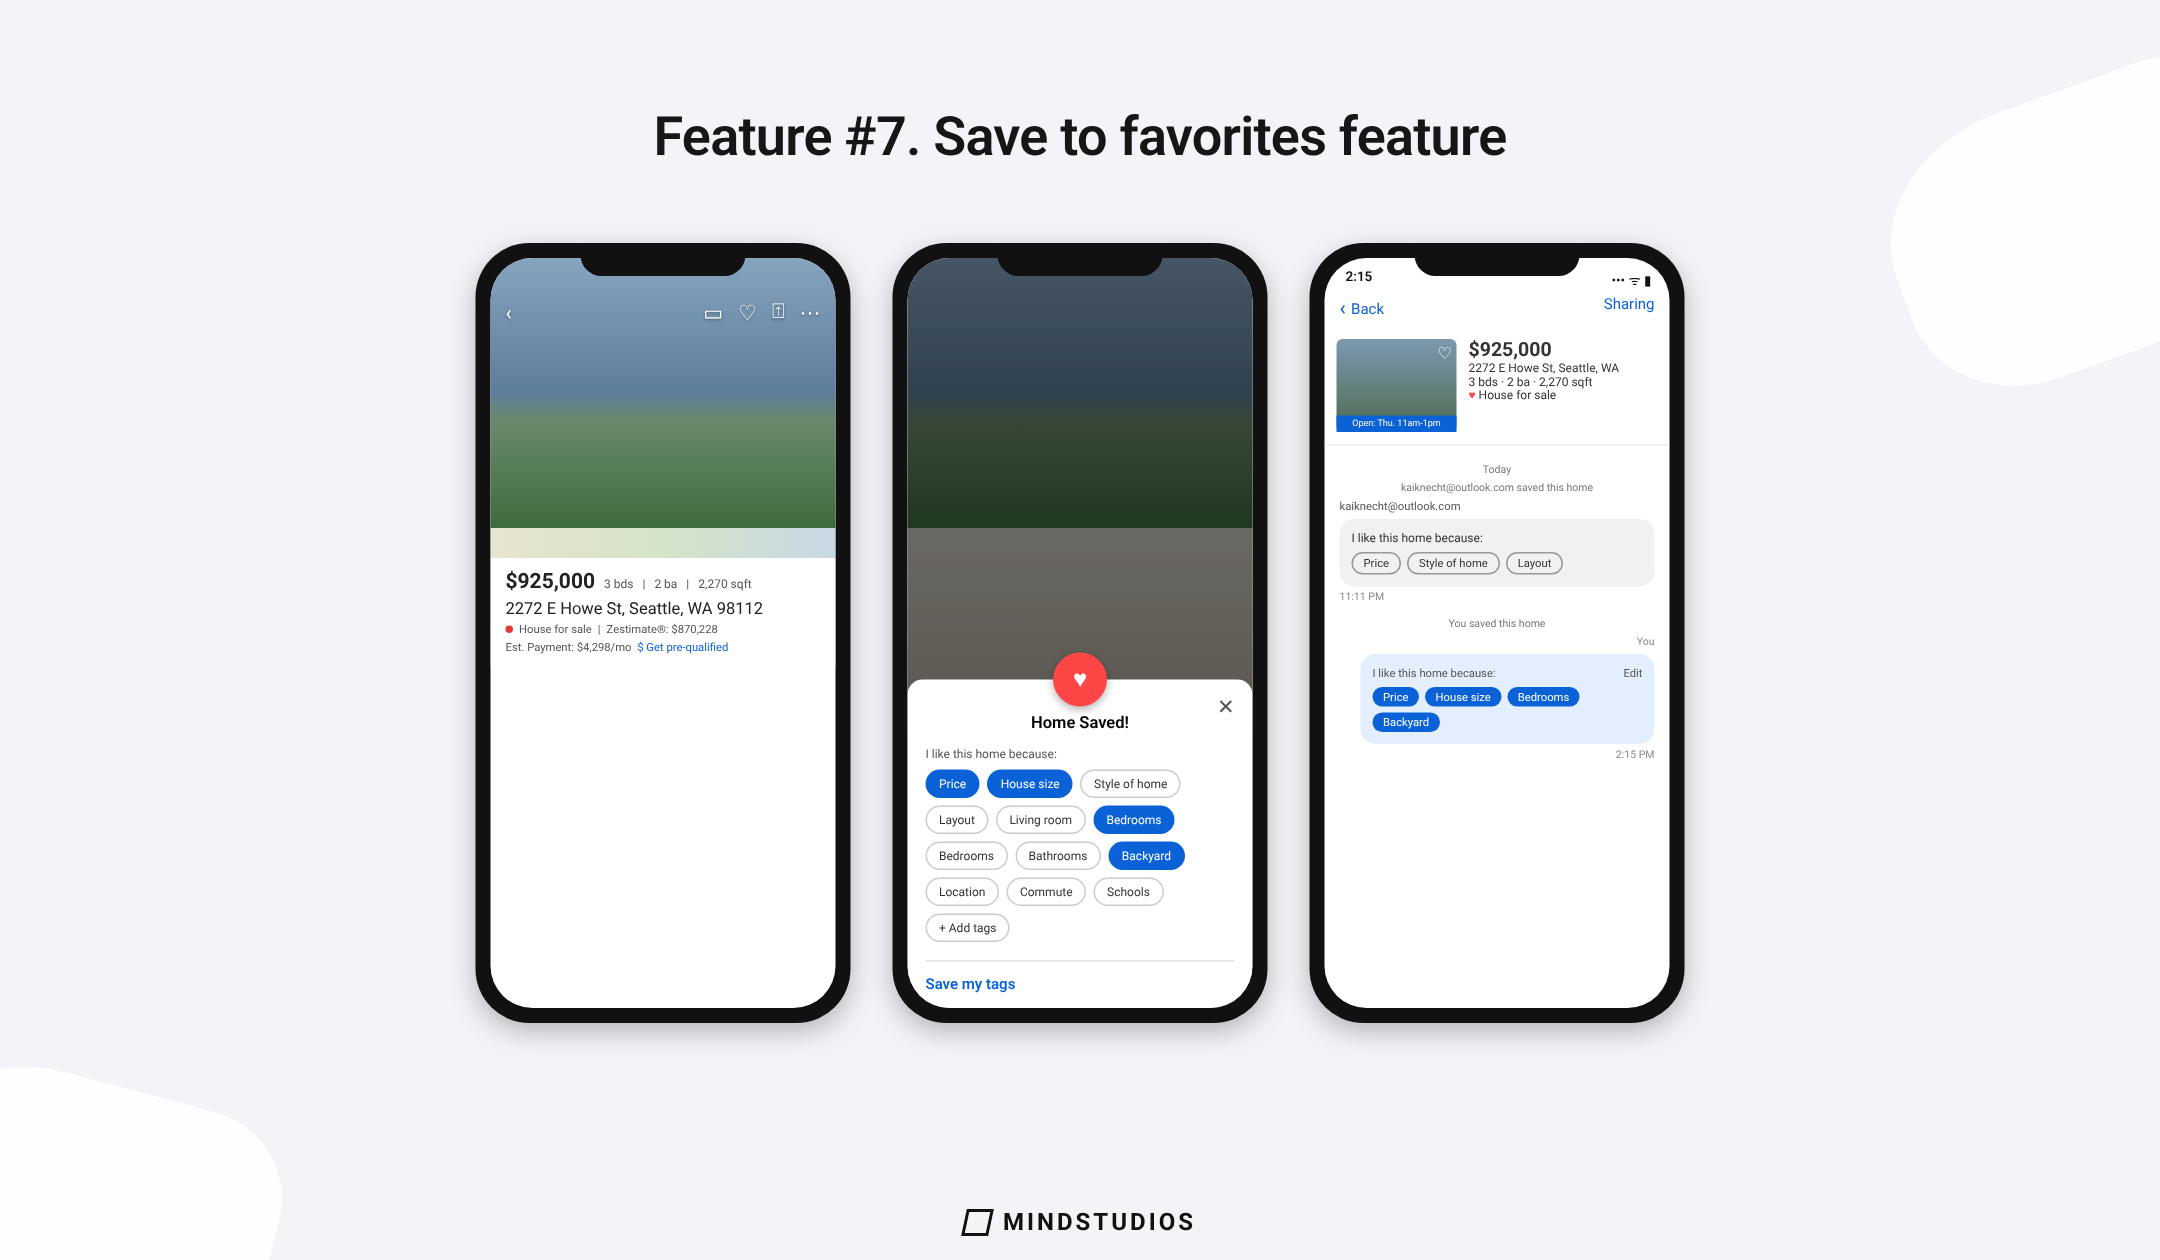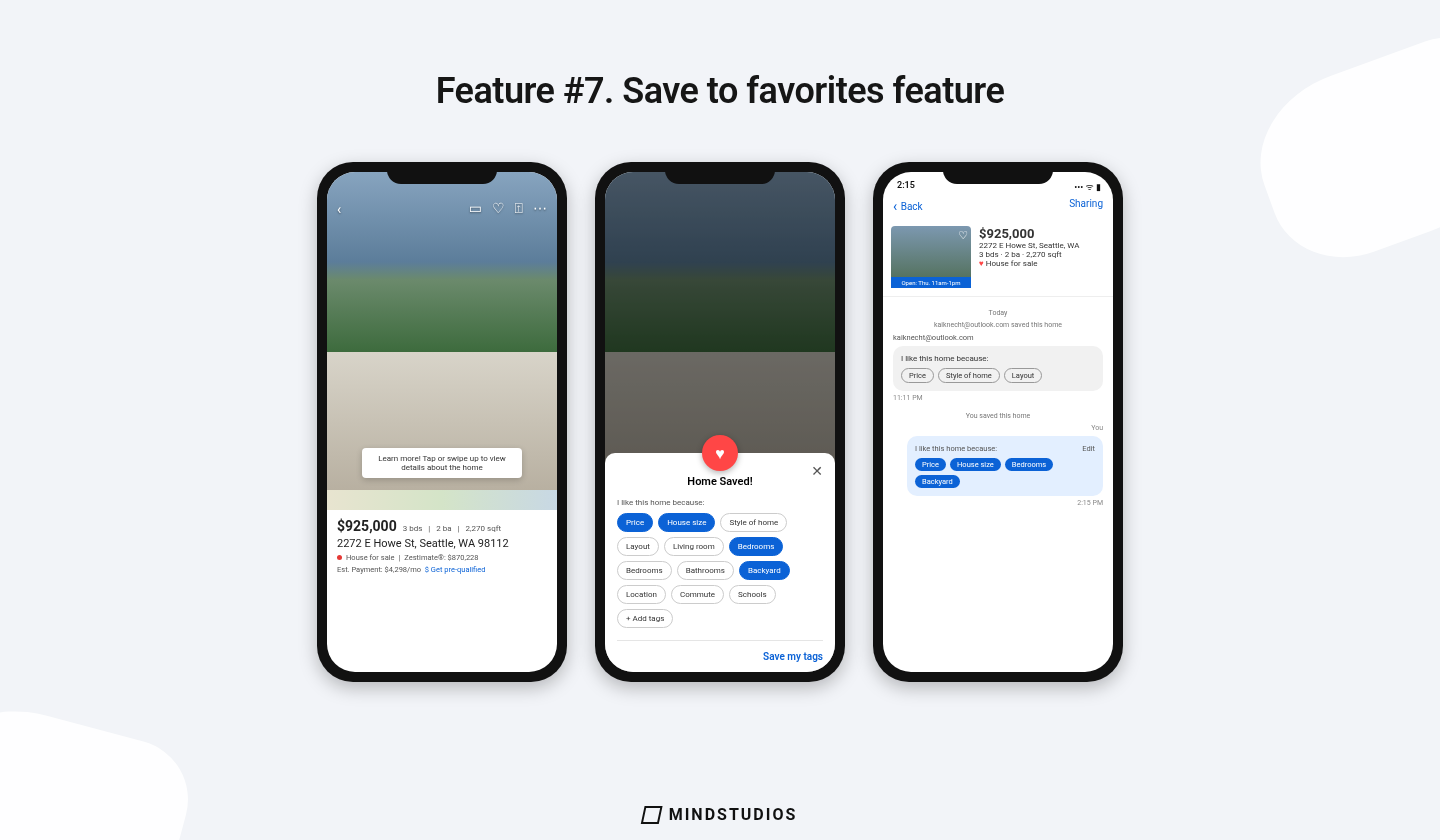--- a/index.html
+++ b/index.html
@@ -141,21 +141,21 @@
 .sheet-close { position:absolute; top:10px; right:12px; font-size:14px; color:#555;}
 .sheet-title { text-align:center; font-size:11px; font-weight:600; margin-top:6px;}
 .sheet-sub { font-size:8px; color:#555; margin-top:10px;}
 .tags { display:flex; flex-wrap:wrap; gap:5px; margin-top:6px;}
 .tag {
   font-size:8px; padding:4px 8px; border:1px solid #ccc; border-radius:11px;
   color:#333; background:#fff;
 }
 .tag.sel { background:#0b62d6; color:#fff; border-color:#0b62d6;}
 .sheet-sep { border-top:1px solid #e5e5e5; margin-top:12px; padding-top:10px;}
-.save-tags { text-align:right; color:#0b62d6; font-size:10px; font-weight:600;}
+.save-tags { text-align:left; color:#0b62d6; font-size:10px; font-weight:600;}
 
 .nav3 { display:flex; justify-content:space-between; padding:26px 10px 6px; font-size:10px; color:#0b62d6;}
 .nav3 .back::before { content:"‹ "; font-size:14px; vertical-align:-1px;}
 .card3 { display:flex; padding:6px 8px 8px; border-bottom:1px solid #eee;}
 .thumb {
   width:80px; height:62px; border-radius:4px;
   background:linear-gradient(#7c98b0,#4d6b50);
   position:relative; flex-shrink:0;
 }
 .thumb .fav { position:absolute; top:3px; right:3px; color:#fff; font-size:11px;}
@@ -209,23 +209,20 @@
       <div class="hero">
         <div class="icons-row">
           <span>‹</span>
           <div class="icons-right">
             <span>▭</span>
             <span>♡</span>
             <span>⍐</span>
             <span>⋯</span>
           </div>
         </div>
-      </div>
-      <div class="interior">
-        <div class="tooltip">Learn more! Tap or swipe up to view details about the home</div>
       </div>
       <div class="map-strip"></div>
       <div class="details">
         <div class="price-row">
           <span class="price">$925,000</span>
           <span class="meta">3 bds</span>
           <span class="meta">|</span>
           <span class="meta">2 ba</span>
           <span class="meta">|</span>
           <span class="meta">2,270 sqft</span>

